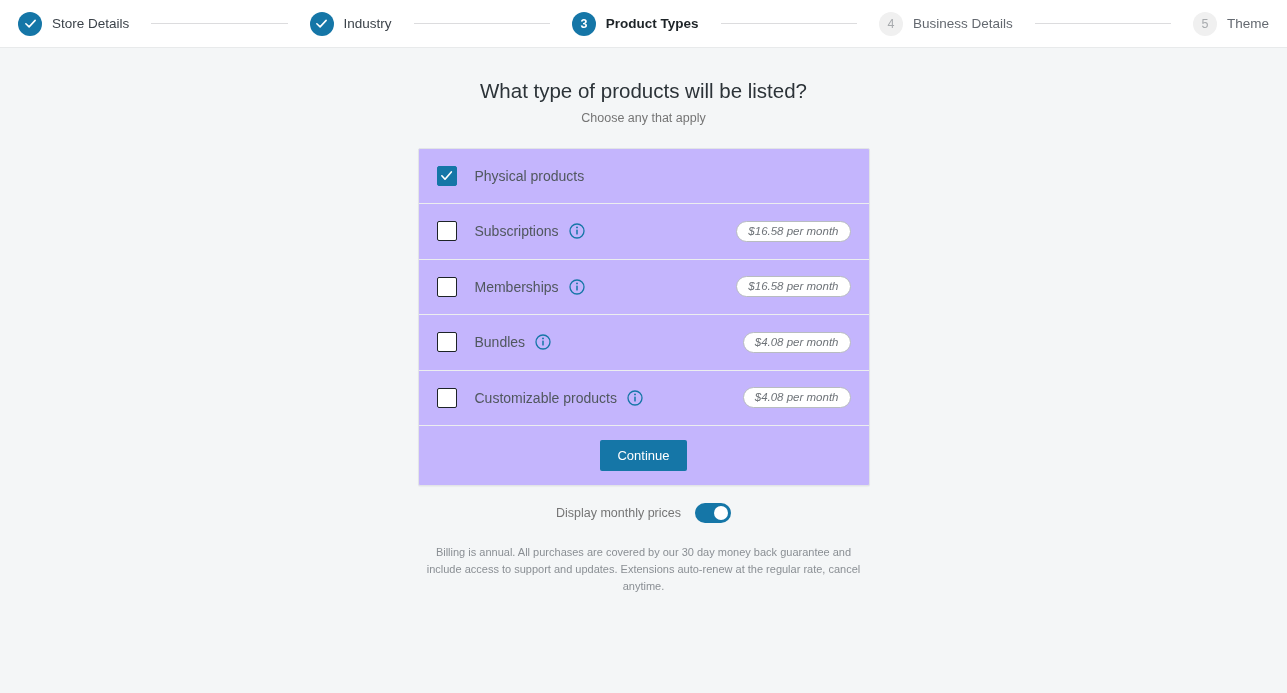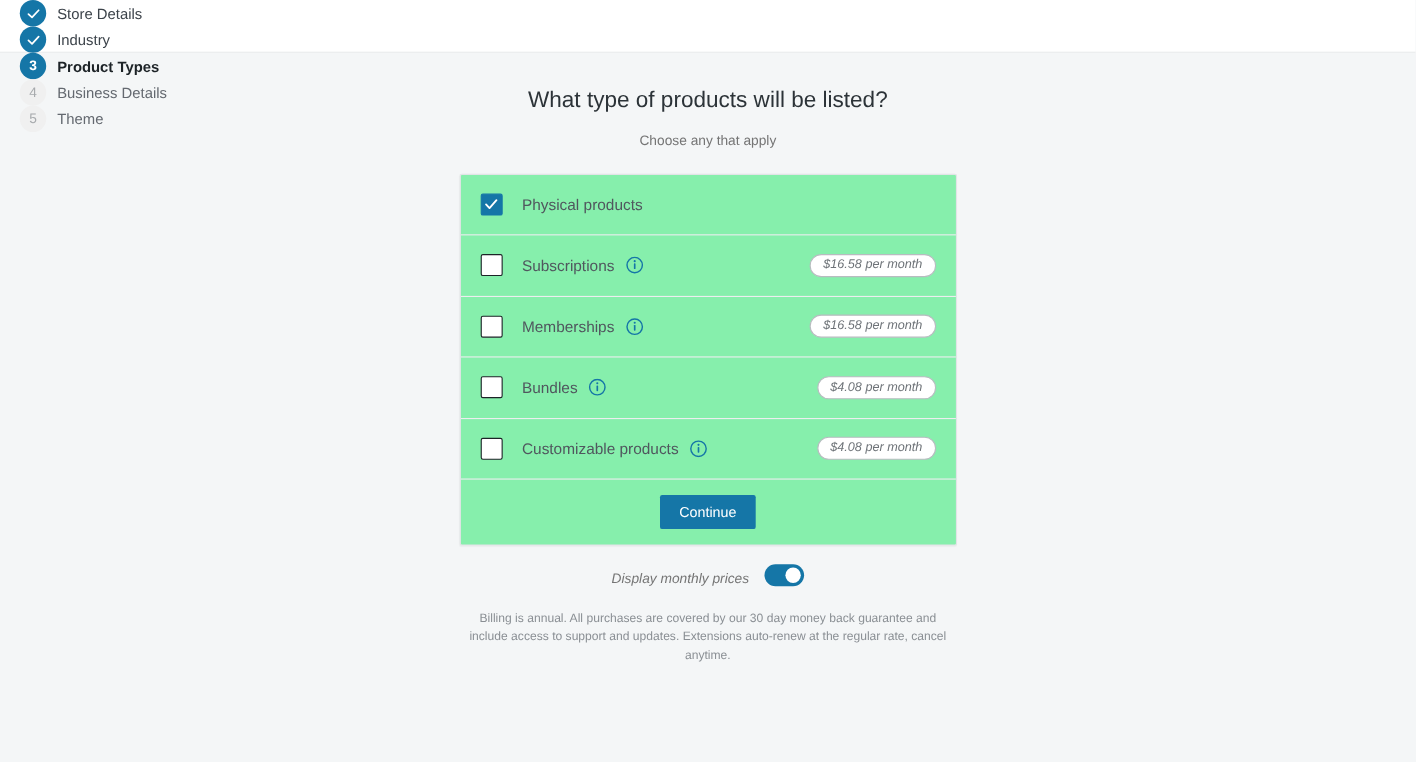--- a/index.html
+++ b/index.html
@@ -15,22 +15,22 @@
     color: #50575e;
     overflow: hidden;
   }
 
   
   .stepper {
     height: 48px;
     background: #ffffff;
     border-bottom: 1px solid #e8eaeb;
     display: flex;
+    align-items: center;
     padding: 0 18px;
-    flex-direction: column;
   }
   .step {
     display: flex;
     align-items: center;
     flex: 0 0 auto;
     gap: 10px;
   }
   .step-bullet {
     width: 24px;
     height: 24px;
@@ -81,27 +81,27 @@
   .page-title {
     font-size: 20.5px;
     font-weight: 400;
     color: #2c3338;
     margin: 0;
     line-height: 1.3;
   }
   .page-subtitle {
     font-size: 12.5px;
     color: #757575;
-    margin-top: 16px;
+    margin-top: 6px;
   }
 
   
   .card {
     width: 452px;
-    background: #86efac;
+    background: #c4b5fd;
     border: 1px solid #e2e4e7;
     border-radius: 2px;
     margin-top: 23px;
     box-shadow: 0 1px 1px rgba(0,0,0,0.04);
   }
   .row {
     display: flex;
     align-items: center;
     height: 55.5px;
     padding: 0 18px 0 12px;
@@ -162,24 +162,23 @@
     font-family: "Liberation Sans", sans-serif;
     font-size: 13px;
     padding: 9px 17px;
     cursor: pointer;
     line-height: 1;
   }
 
   
   .toggle-wrap {
     display: flex;
-    align-items: flex-end;
+    align-items: center;
     gap: 14px;
     margin-top: 17px;
-    font-style: italic;
   }
   .toggle-label {
     font-size: 12.5px;
     color: #757575;
   }
   .toggle {
     width: 36px;
     height: 20px;
     border-radius: 10px;
     background: #1576a7;

